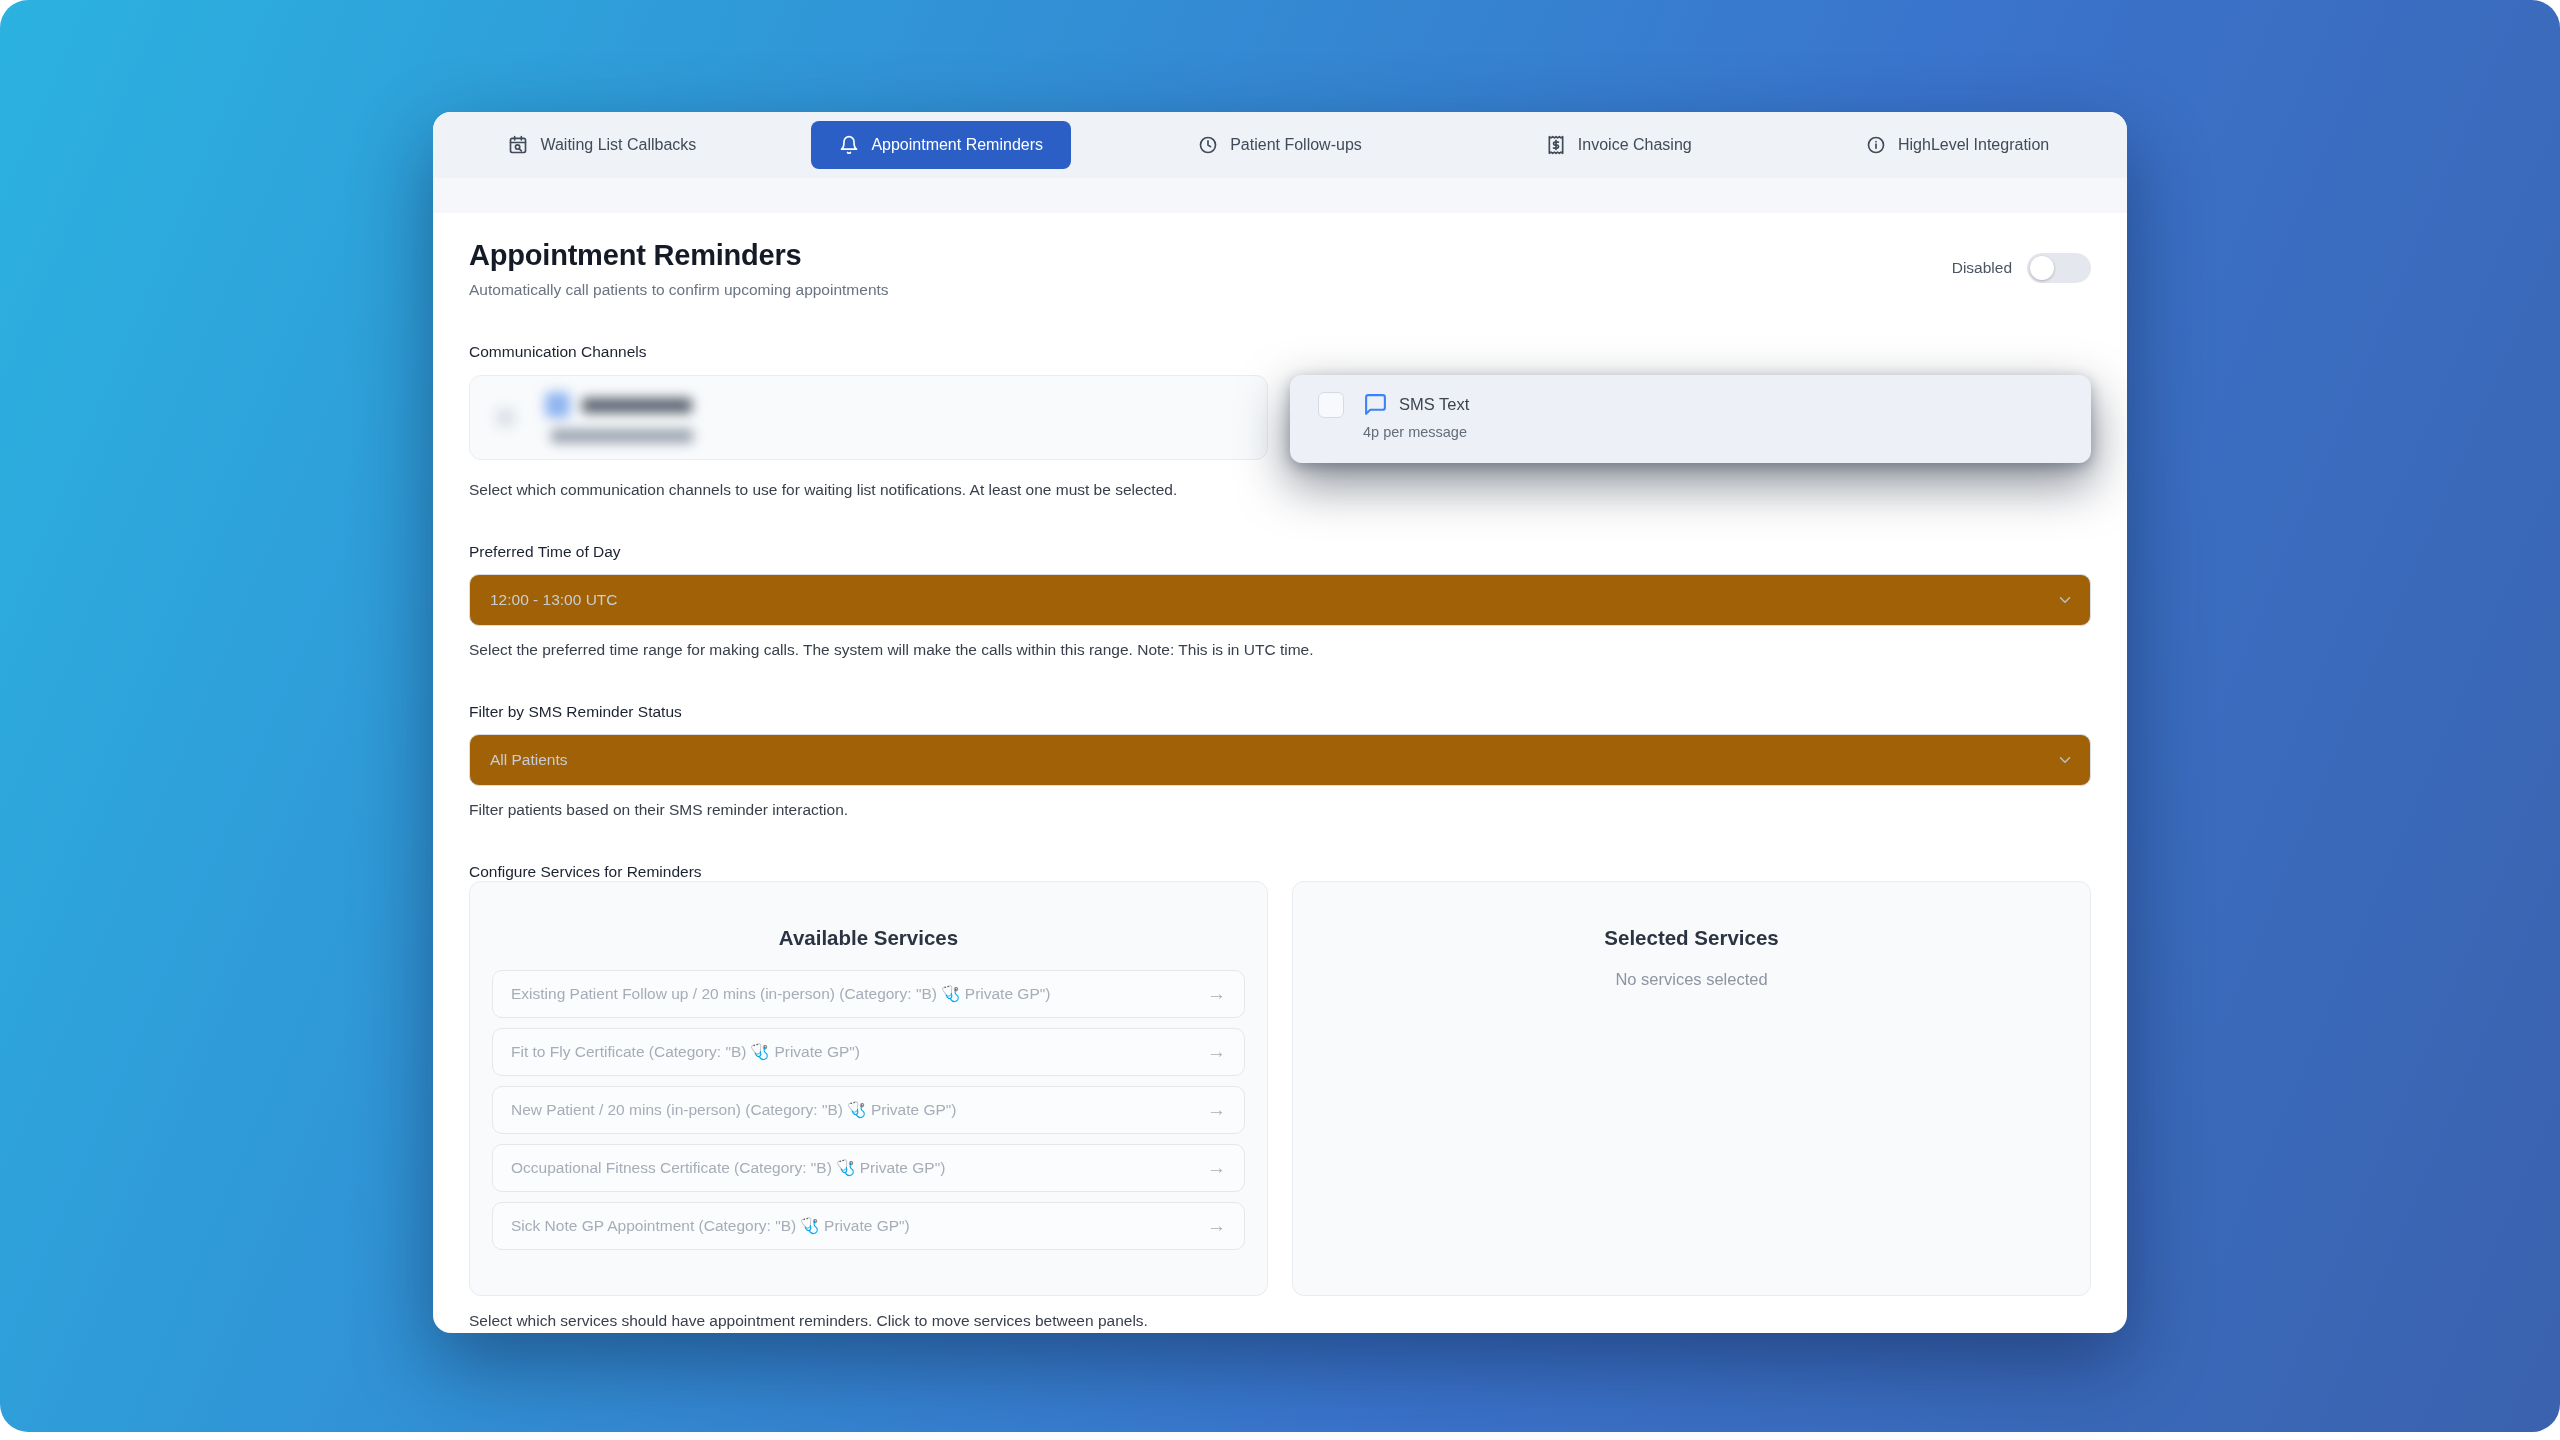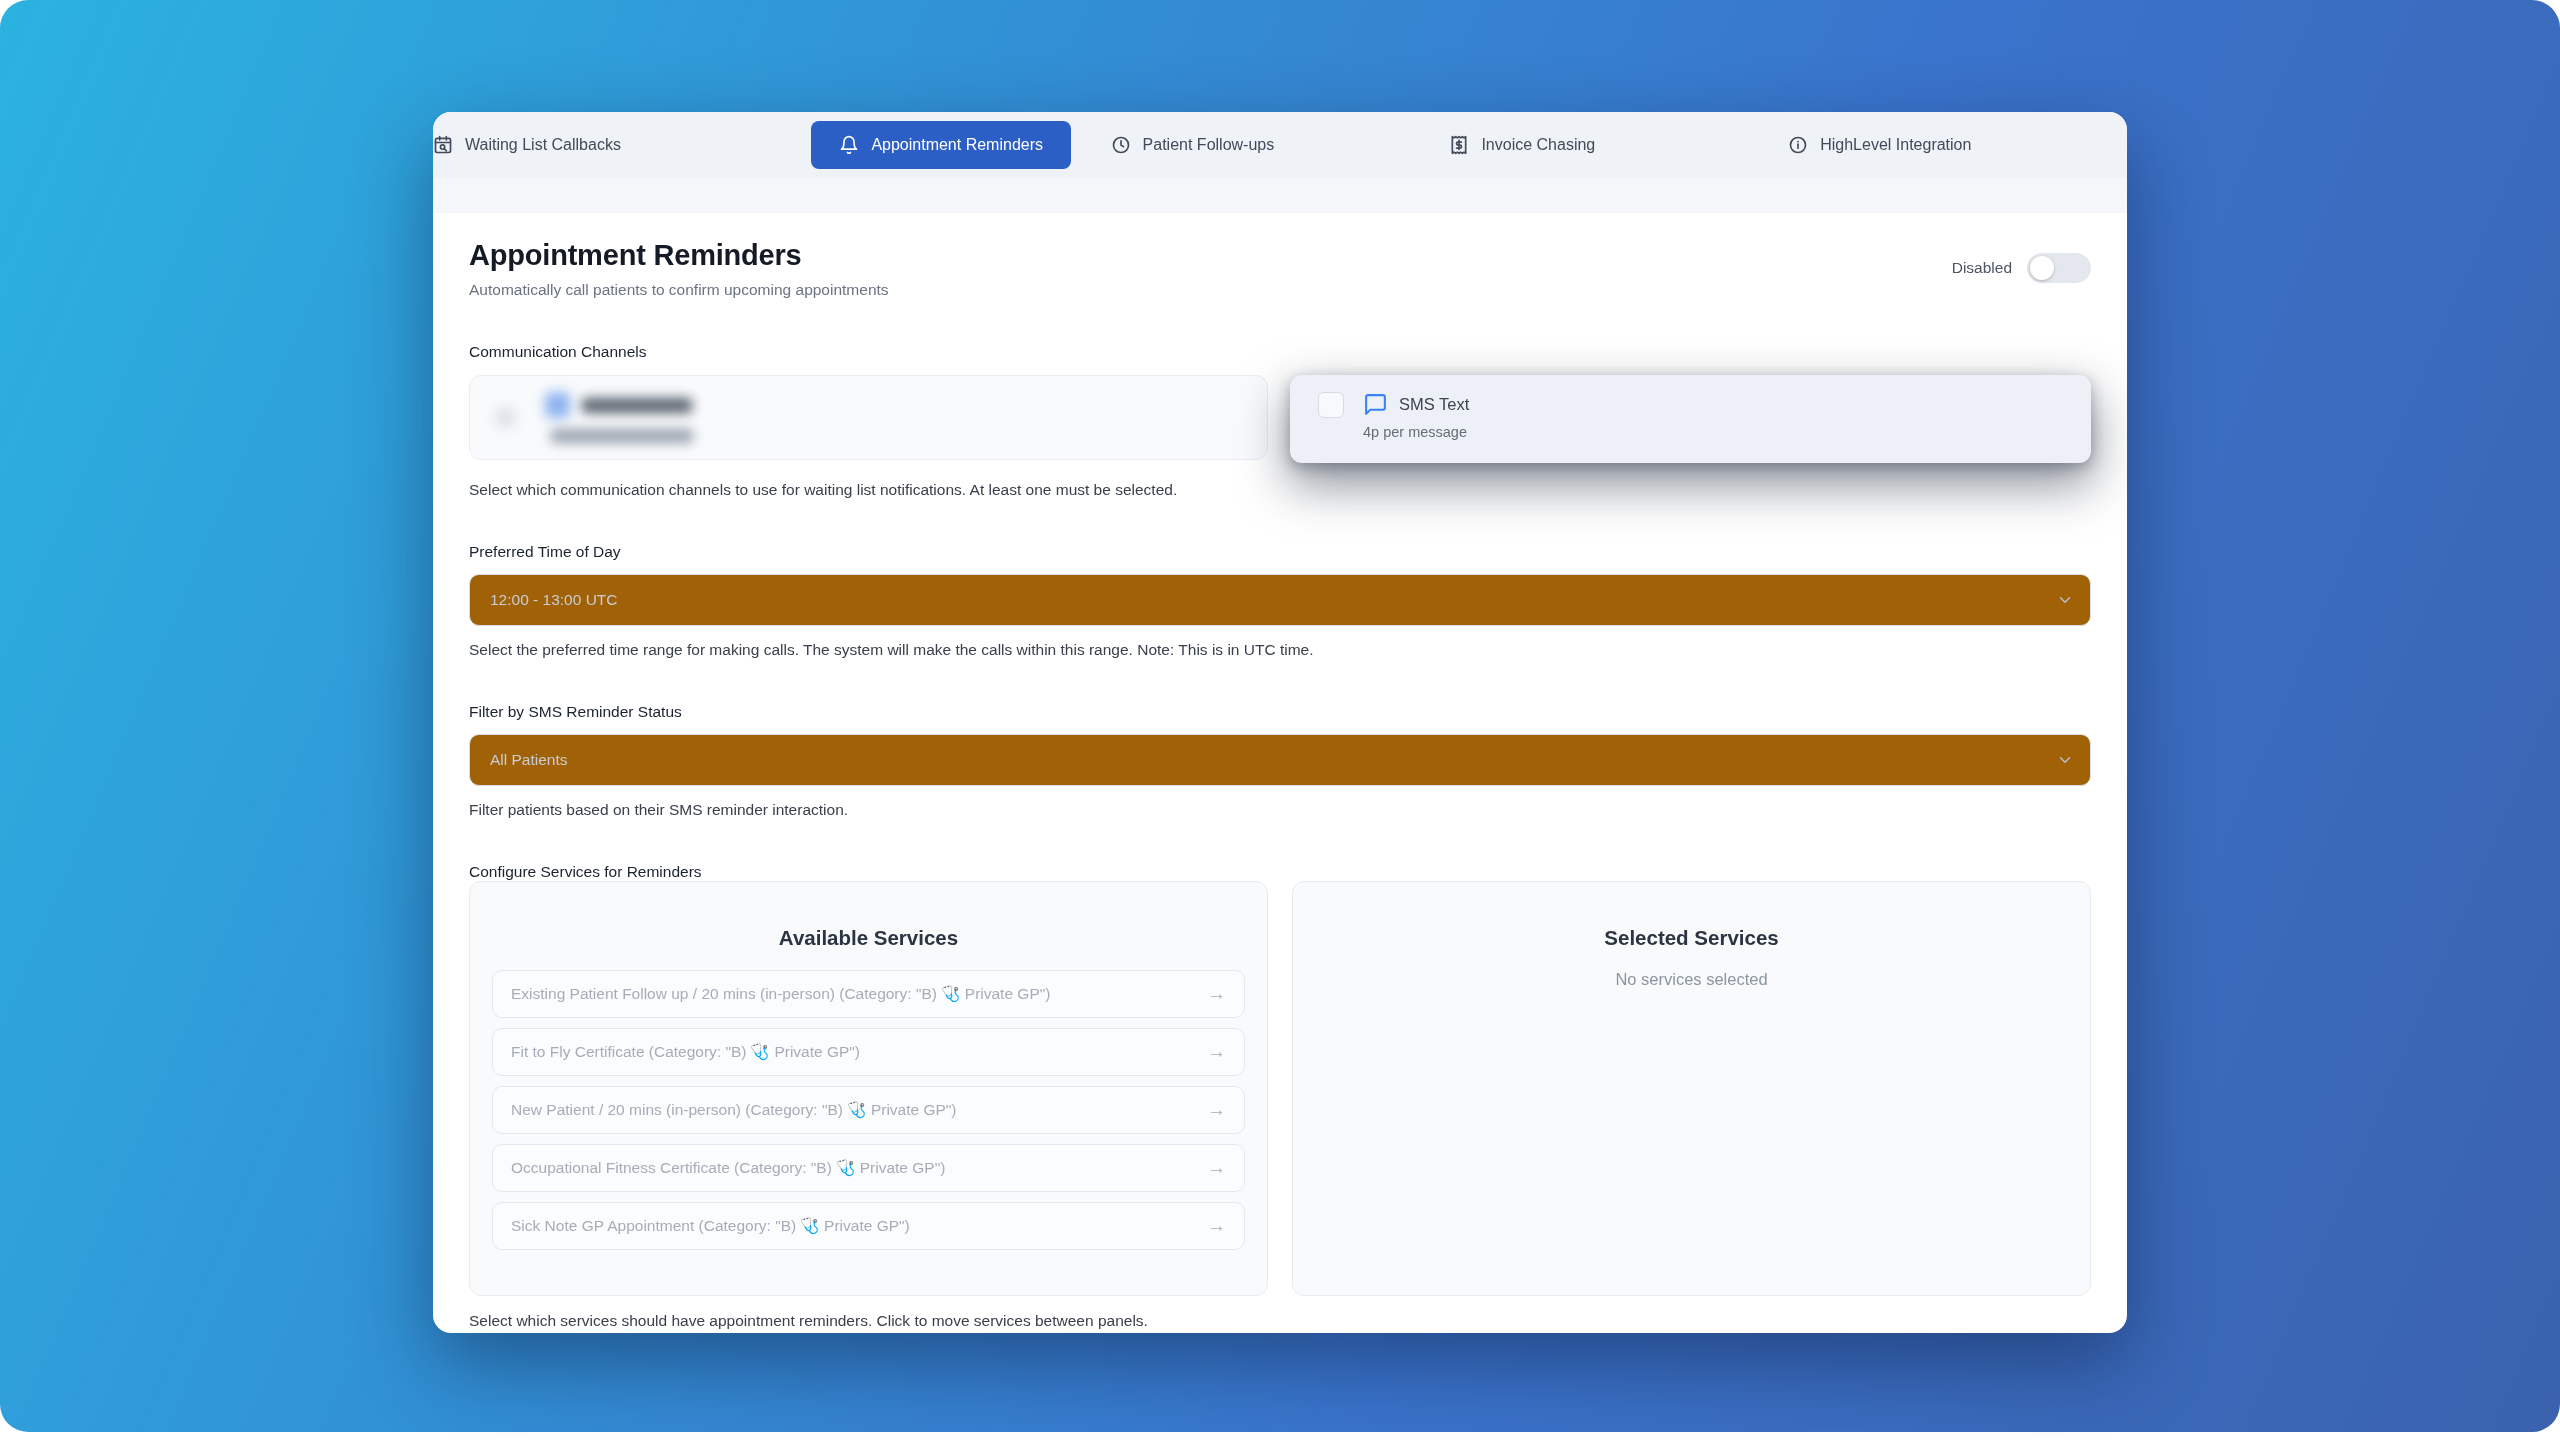--- a/index.html
+++ b/index.html
@@ -12,21 +12,21 @@
   }
 
   .app-card{
     position:absolute; left:433px; top:112px; width:1694px; height:1221px;
     background:#ffffff; border-radius:18px; overflow:hidden;
     box-shadow:0 30px 80px rgba(10,25,60,.45);
   }
 
   
   .tabs{ height:66px; background:#eff2f7; display:grid; grid-template-columns:repeat(5,1fr); align-items:center; }
-  .tab{ display:flex; align-items:center; justify-content:flex-start; gap:12px;
+  .tab{ display:flex; align-items:center; justify-content:center; gap:12px;
         color:#414b59; font-size:16px; font-weight:500; height:100%; cursor:pointer; }
   .tab .ticon{ width:20px; height:20px; flex:0 0 auto; display:block; }
   .tab.active{ height:auto; justify-self:center; background:#2c5fc6; color:#ffffff;
                padding:14px 28px; border-radius:8px; }
   .band{ height:35px; background:#f5f7fa; }
 
   
   .content{ padding:0 36px; }
 
   .title-row{ margin-top:26px; display:flex; justify-content:space-between; align-items:flex-start; }

